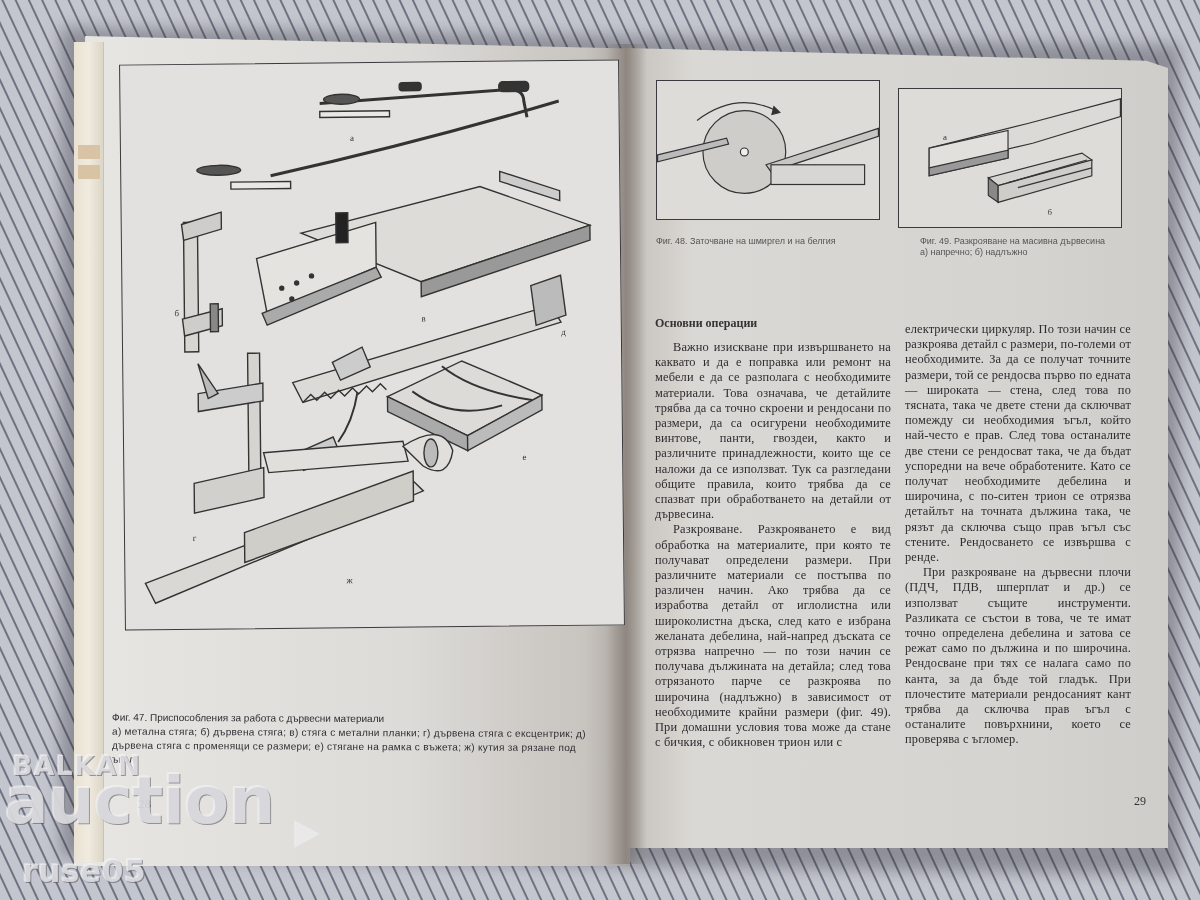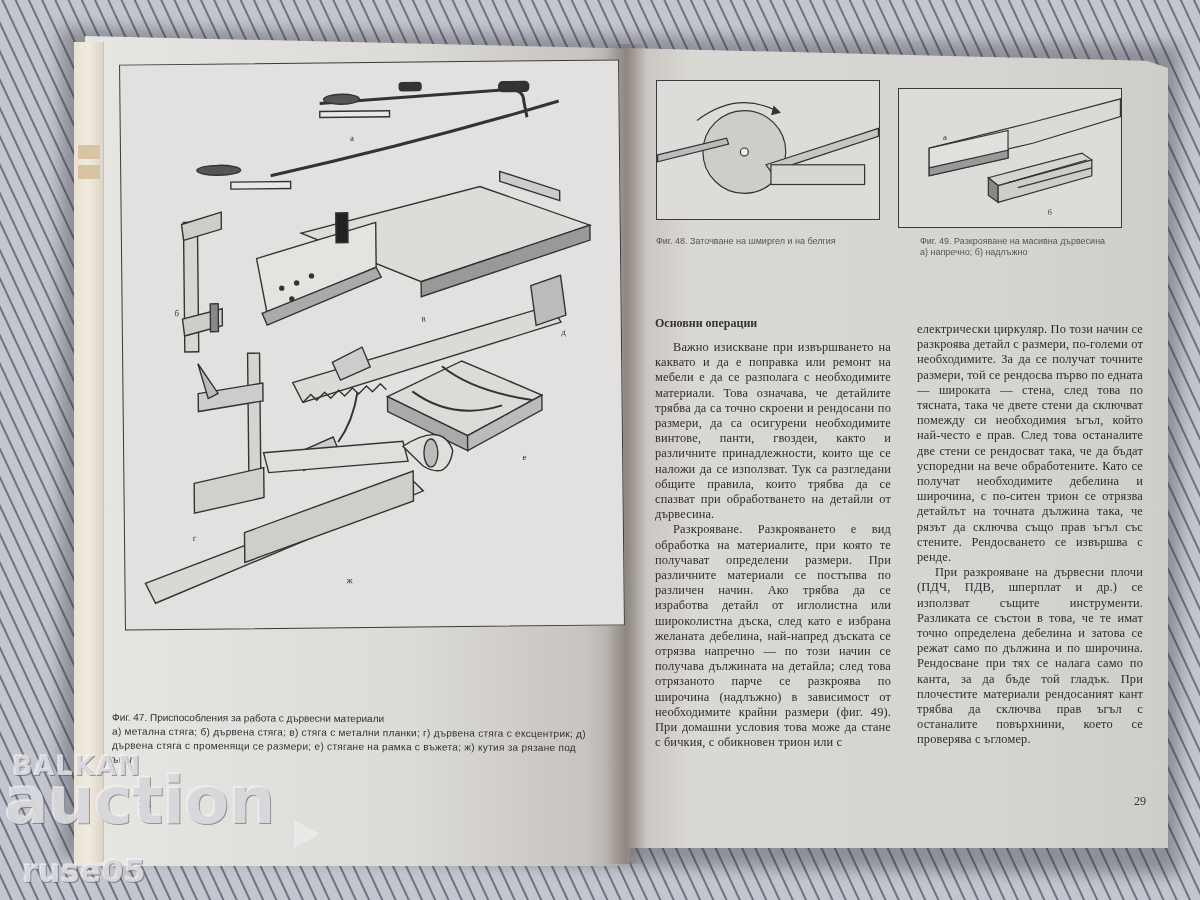--- a/index.html
+++ b/index.html
@@ -80,21 +80,21 @@
     position: absolute; left: 655px; top: 316px;
     font-family: "Liberation Serif", serif; font-weight: bold; font-size: 12px; color: #333;
   }
   .col {
     position: absolute; font-size: 12.4px; line-height: 15.2px; color: #2c2c30;
     text-align: justify; letter-spacing: 0.15px;
   }
   .col p { margin: 0; }
   .col p.indent { text-indent: 18px; }
   .col-1 { left: 655px; top: 340px; width: 236px; }
-  .col-2 { left: 905px; top: 322px; width: 226px; margin-left: 12px; }
+  .col-2 { left: 905px; top: 322px; width: 226px; }
   .page-num-right { position: absolute; left: 1134px; top: 794px; font-size: 12px; color: #333; }
 
   
   .wm { position: absolute; font-family: "DejaVu Sans", sans-serif; font-weight: bold; color: rgba(235,235,238,0.78);
         text-shadow: 1px 1px 0 rgba(80,80,90,0.55), -1px -1px 0 rgba(255,255,255,0.4); }
   .wm-balkan { left: 12px; top: 710px; font-size: 27px; letter-spacing: 1px; margin-top: 40px; }
   .wm-auction { left: 4px; top: 762px; font-size: 66px; letter-spacing: -1px; text-align: center; }
   .wm-user { left: 22px; top: 852px; font-size: 32px; }
   .wm-play { position: absolute; left: 294px; top: 820px; width: 0; height: 0;
              border-top: 14px solid transparent; border-bottom: 14px solid transparent; border-left: 26px solid rgba(235,235,238,0.8); }

